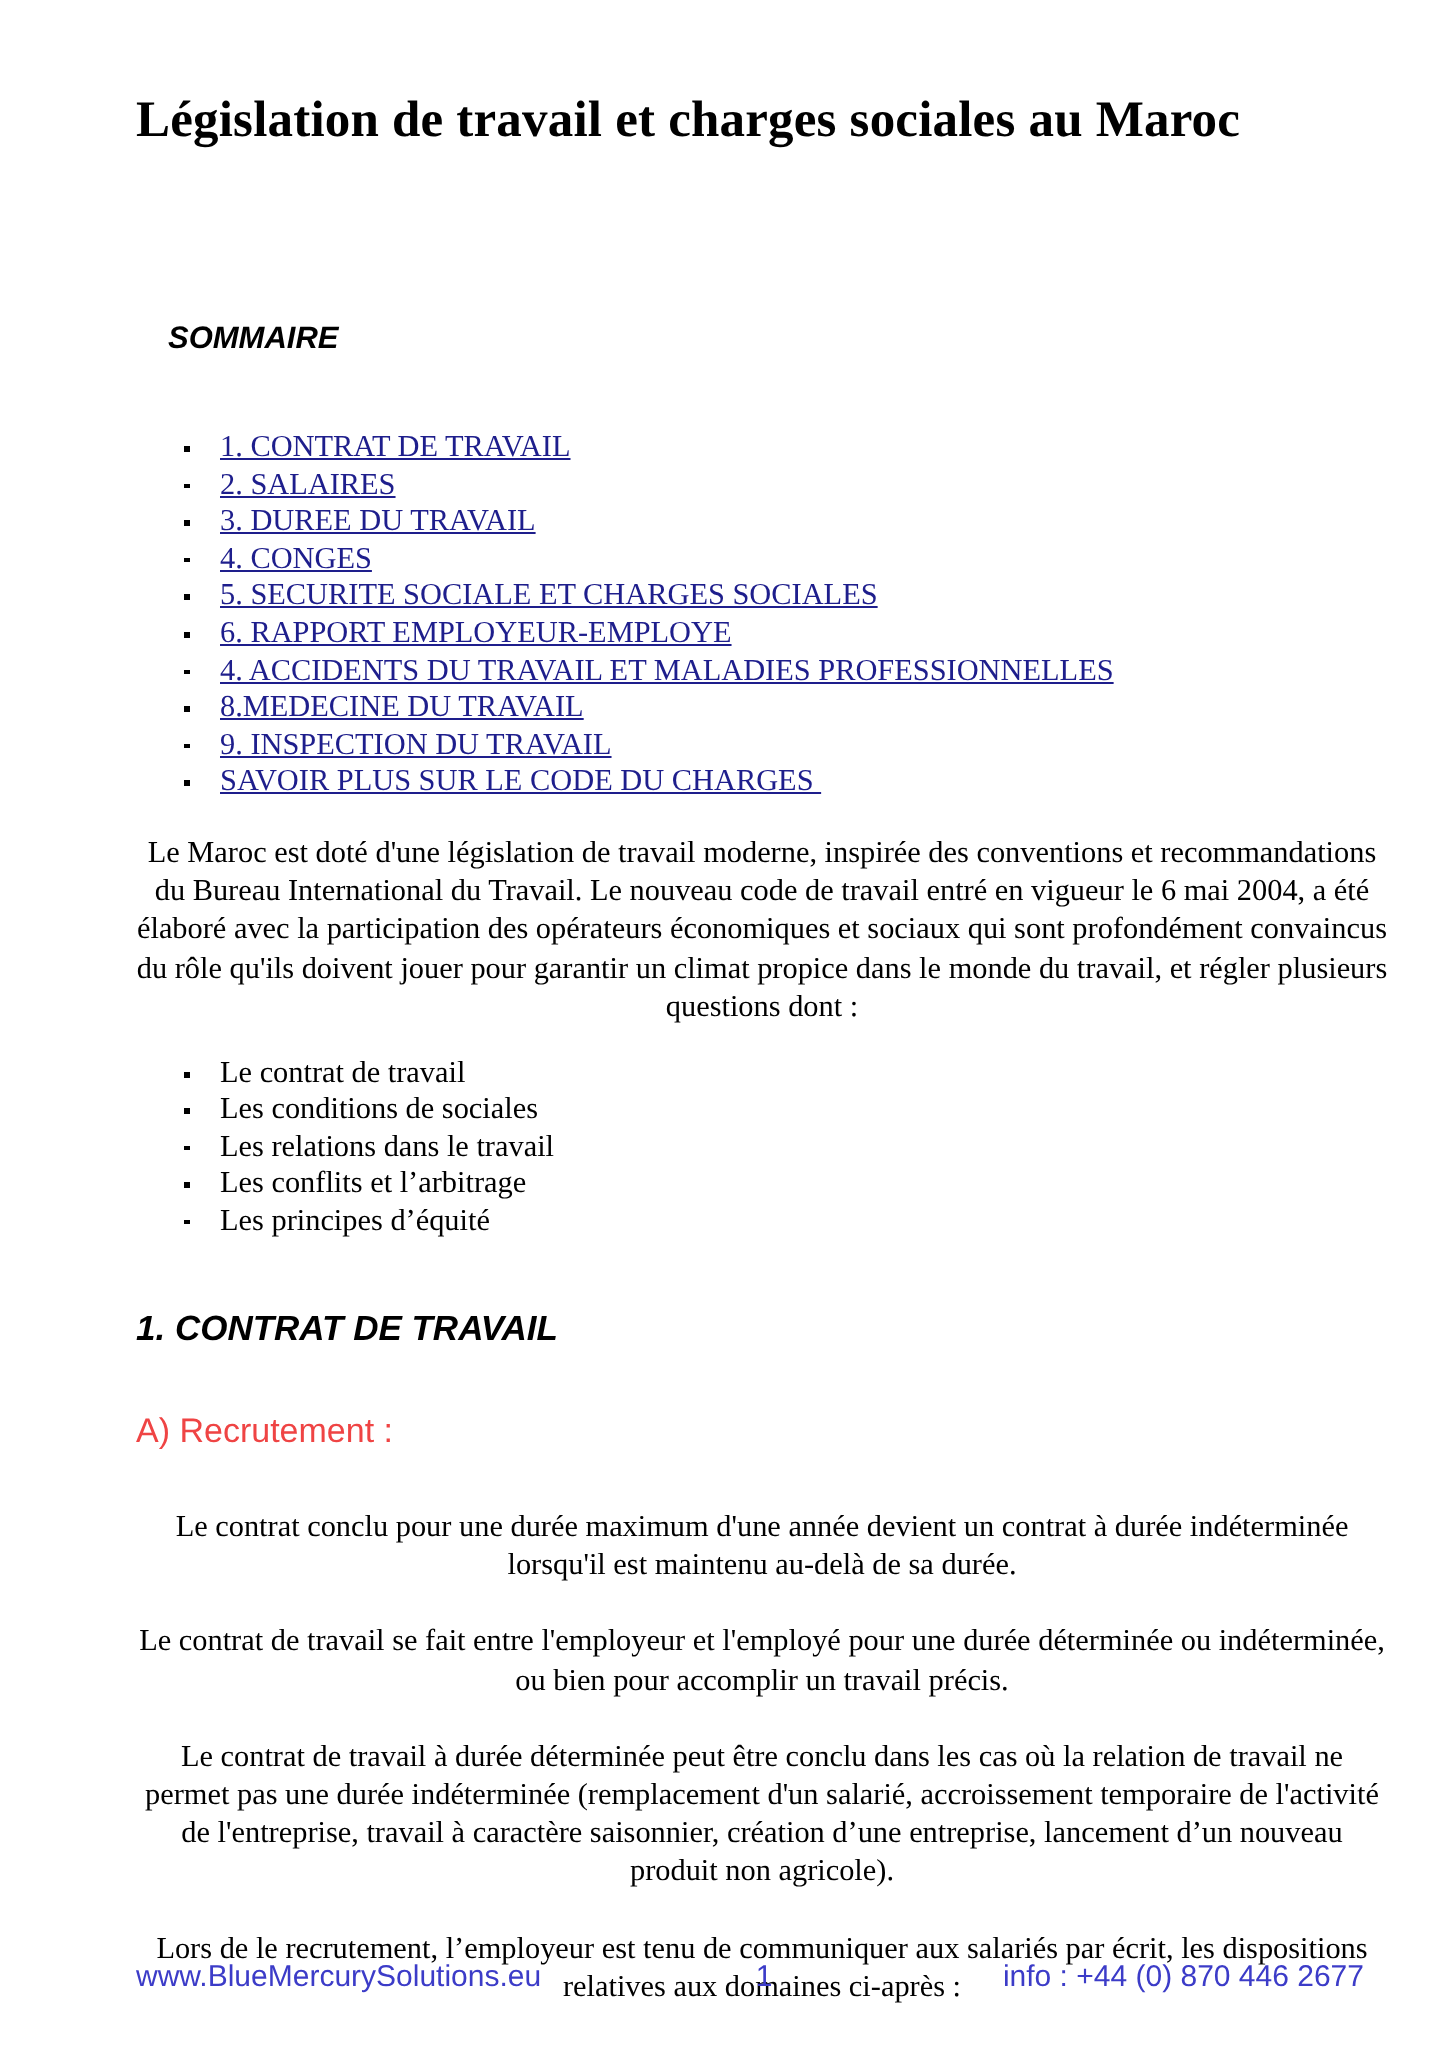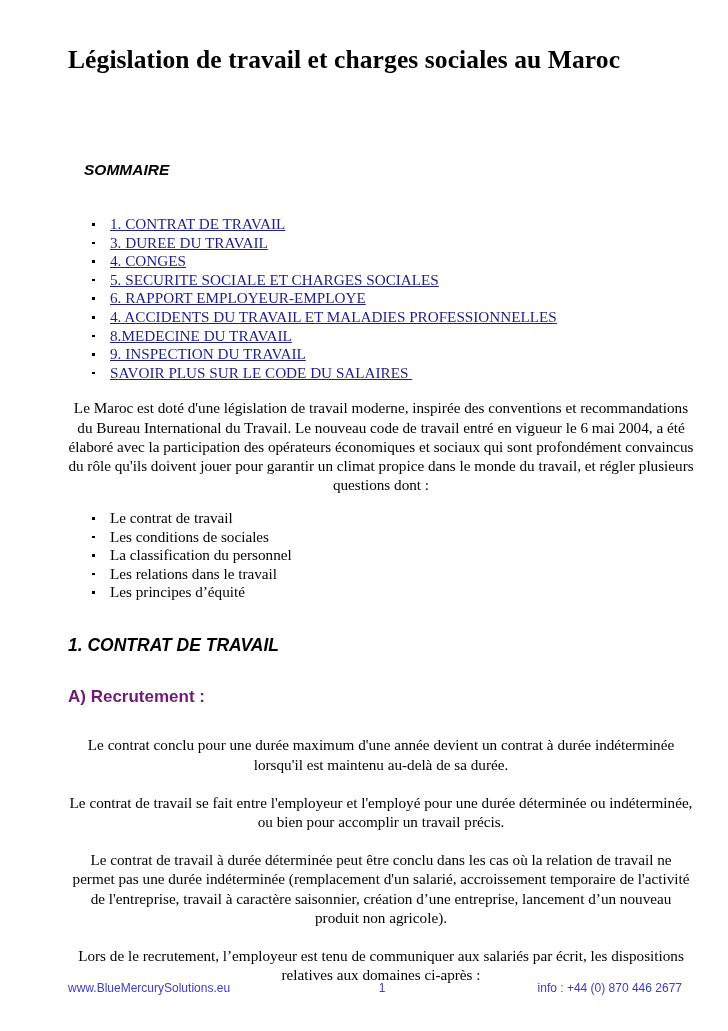--- a/index.html
+++ b/index.html
@@ -127,38 +127,38 @@
     font-weight: bold;
     font-style: italic;
     font-size: 17.5px;
     line-height: 21px;
     margin: 0;
     color: #000;
   }
 
   h3.sect-h2 {
     font-family: "Liberation Sans", "DejaVu Sans", sans-serif;
-    font-weight: bold;
+    font-weight: normal;
     font-style: normal;
     font-size: 17px;
     line-height: 21px;
     margin: 0;
-    color: #701a75;
+    color: #ef4444;
   }
 
   
   .footer {
     position: absolute;
     left: 68px;
     top: 982px;
     width: 626px;
     display: flex;
     align-items: baseline;
     font-family: "Liberation Sans", "DejaVu Sans", sans-serif;
-    font-size: 12px;
+    font-size: 15px;
     line-height: 13px;
     color: #3c3cc8;
   }
 
   .footer-left  { flex: 0 0 auto; width: 246px; text-align: left; }
   .footer-mid   { flex: 0 0 auto; width: 136px; text-align: center; }
   .footer-right { flex: 1 1 auto; text-align: right; padding-right: 12px; }
 </style>
 </head>
 <body>
@@ -170,41 +170,42 @@
     <h1 class="doc-title">Législation de travail et charges sociales au Maroc</h1>
 
     <div class="spacer-title-sommaire"></div>
 
     <div class="sommaire-heading">SOMMAIRE</div>
 
     <div class="spacer-sommaire-list"></div>
 
     <ul class="doc-list link-list">
       <li><a href="#" class="toc-link">1. CONTRAT DE TRAVAIL</a></li>
+      <li><a href="#" class="toc-link">2. SALAIRES</a></li>
       <li><a href="#" class="toc-link">3. DUREE DU TRAVAIL</a></li>
       <li><a href="#" class="toc-link">4. CONGES</a></li>
       <li><a href="#" class="toc-link">5. SECURITE SOCIALE ET CHARGES SOCIALES</a></li>
       <li><a href="#" class="toc-link">6. RAPPORT EMPLOYEUR-EMPLOYE</a></li>
       <li><a href="#" class="toc-link">4. ACCIDENTS DU TRAVAIL ET MALADIES PROFESSIONNELLES</a></li>
       <li><a href="#" class="toc-link">8.MEDECINE DU TRAVAIL</a></li>
       <li><a href="#" class="toc-link">9. INSPECTION DU TRAVAIL</a></li>
-      <li><a href="#" class="toc-link">SAVOIR PLUS SUR LE CODE DU SALAIRES </a></li>
+      <li><a href="#" class="toc-link">SAVOIR PLUS SUR LE CODE DU CHARGES </a></li>
     </ul>
 
     <div class="spacer-list-para"></div>
 
     <p class="body-para">Le Maroc est doté d'une législation de travail moderne, inspirée des conventions et recommandations du Bureau International du Travail. Le nouveau code de travail entré en vigueur le 6 mai 2004, a été élaboré avec la participation des opérateurs économiques et sociaux qui sont profondément convaincus du rôle qu'ils doivent jouer pour garantir un climat propice dans le monde du travail, et régler plusieurs questions dont :</p>
 
     <div class="spacer-para-list2"></div>
 
     <ul class="doc-list plain-list">
       <li><span>Le contrat de travail</span></li>
       <li><span>Les conditions de sociales</span></li>
-      <li><span>La classification du personnel</span></li>
       <li><span>Les relations dans le travail</span></li>
+      <li><span>Les conflits et l’arbitrage</span></li>
       <li><span>Les principes d’équité</span></li>
     </ul>
 
     <div class="spacer-list2-h1"></div>
 
     <h2 class="sect-h1">1. CONTRAT DE TRAVAIL</h2>
 
     <div class="spacer-h1-h2"></div>
 
     <h3 class="sect-h2">A) Recrutement :</h3>

